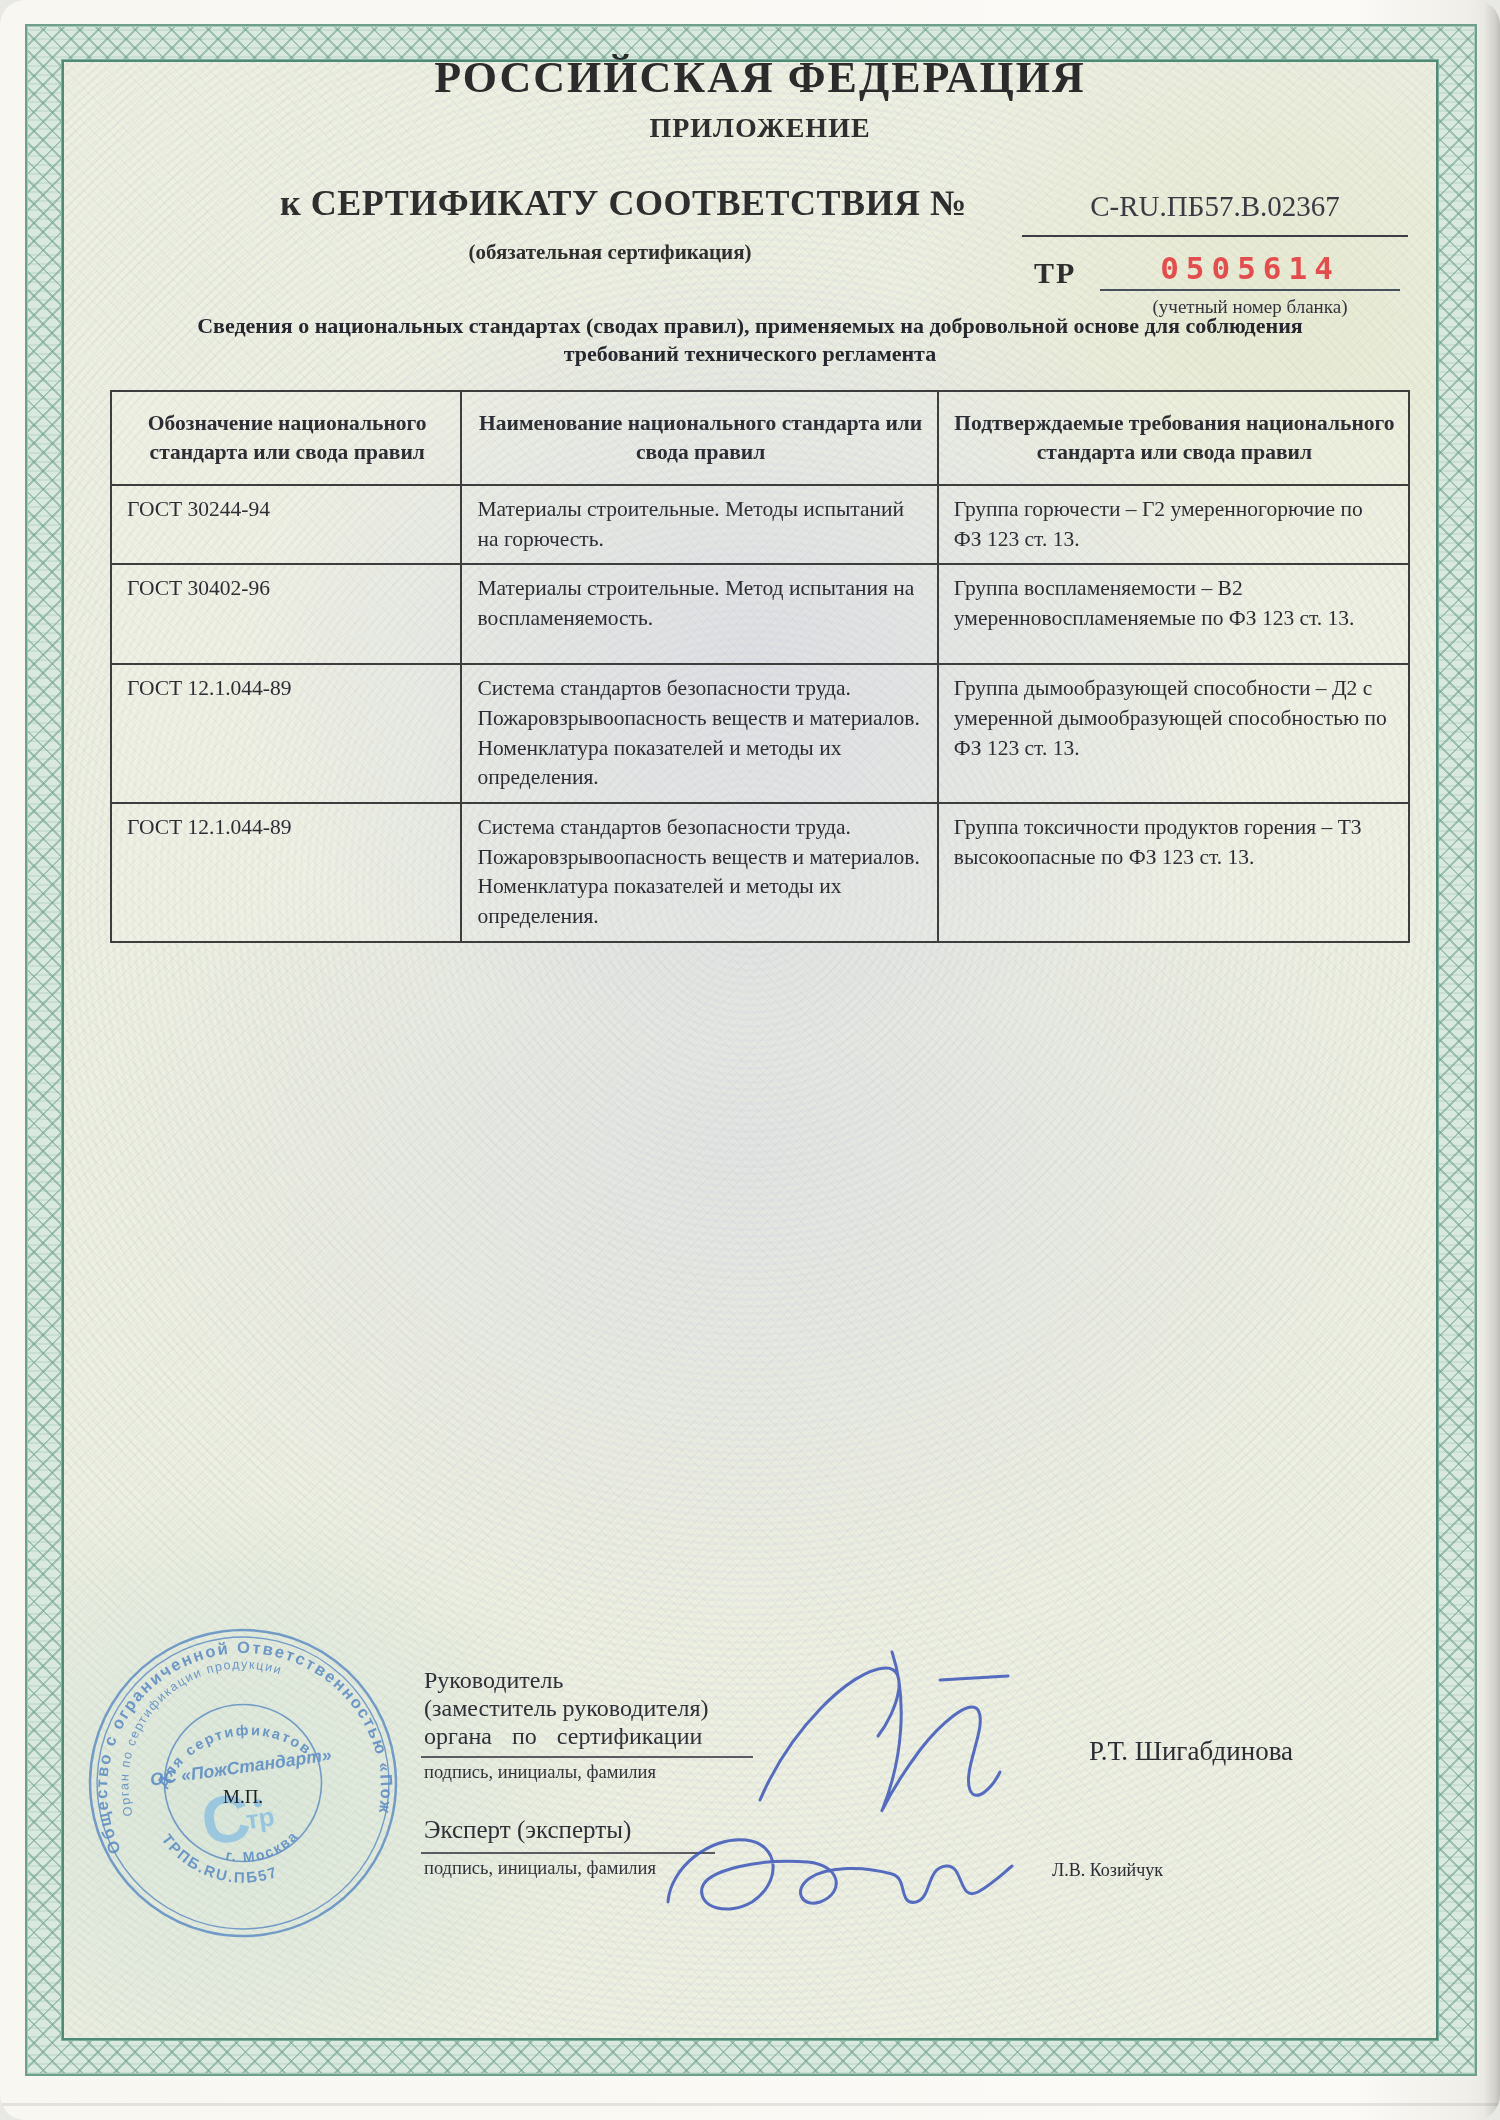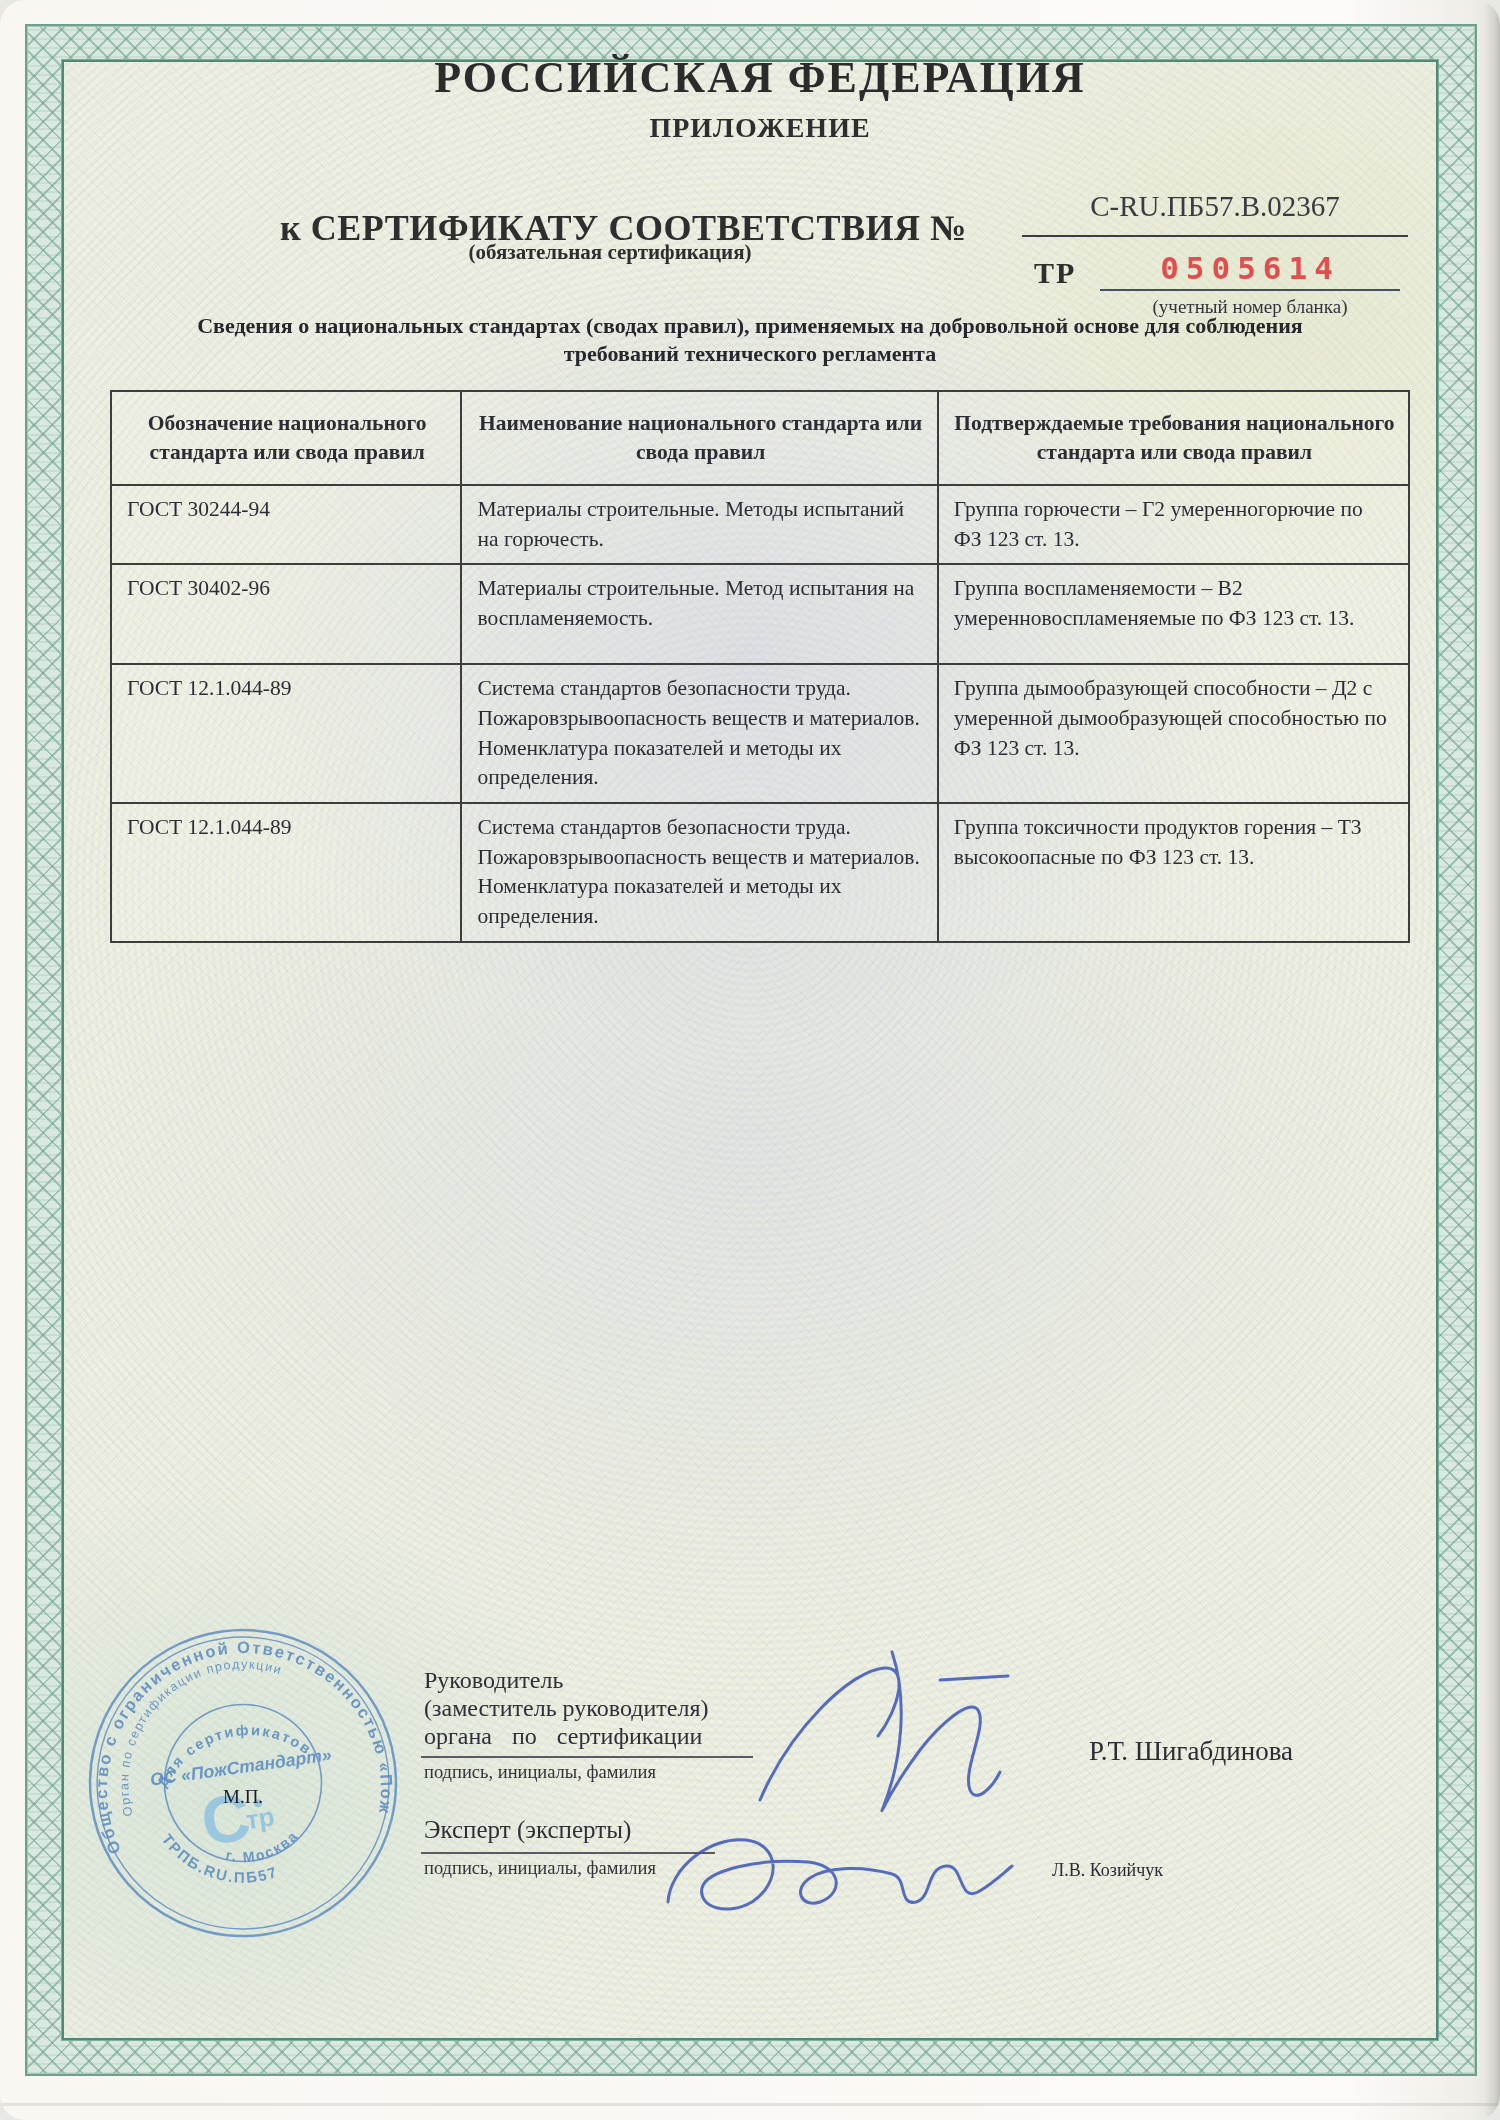--- a/index.html
+++ b/index.html
@@ -38,21 +38,21 @@
       repeating-radial-gradient(circle at 50% 42%, rgba(140,150,200,.06) 0 3px, transparent 3px 7px),
       repeating-linear-gradient(45deg, rgba(150,175,150,.09) 0 1px, transparent 1px 6px),
       repeating-linear-gradient(-45deg, rgba(150,160,190,.09) 0 1px, transparent 1px 6px),
       #eef0e1;
   }
   .hdr{position:absolute; text-align:center; left:120px; width:1280px;}
   .country-title{top:52px; font-size:44px; font-weight:bold; letter-spacing:2px; color:#2b2b2b;}
   .doc-type{top:112px; font-size:28px; font-weight:bold; letter-spacing:1px;}
   .cert-line{
     position:absolute; left:280px; top:182px;
-    font-size:36px; font-weight:bold; letter-spacing:.5px; white-space:nowrap;margin-top:25px;
+    font-size:36px; font-weight:bold; letter-spacing:.5px; white-space:nowrap;
   }
   .cert-number{
     position:absolute; left:1022px; top:190px; width:386px;
     text-align:center; font-size:29px; color:#3a3a44;
     border-bottom:2px solid #3c3c46; padding-bottom:12px; white-space:nowrap;
   }
   .cert-kind{position:absolute; left:390px; top:240px; width:440px; text-align:center;
     font-size:21px; font-weight:bold;}
   .tr-label{position:absolute; left:1034px; top:256px; font-size:30px; font-weight:bold; letter-spacing:2px;}
   .blank-number{

